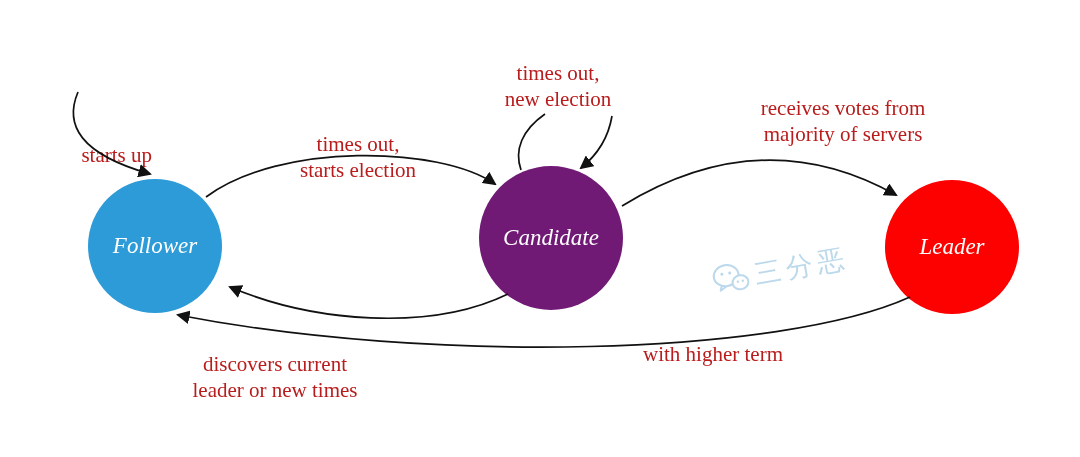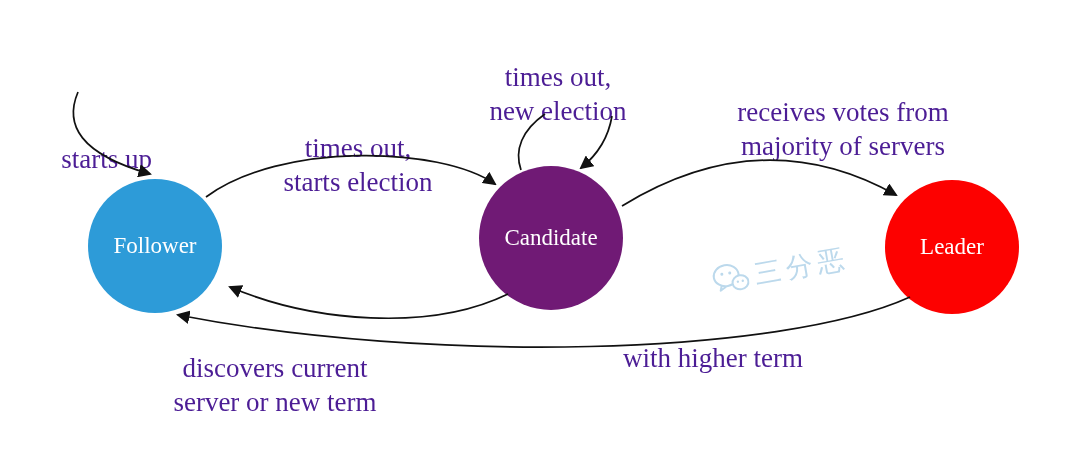--- a/index.html
+++ b/index.html
@@ -10,28 +10,29 @@
     font-family:"Liberation Serif", serif;
     overflow:hidden;
   }
   .node{
     position:absolute;
     border-radius:50%;
     display:flex;align-items:center;justify-content:center;
     color:#ffffff;
     font-size:23px;
     z-index:2;
+    font-style:italic;
   }
   #node-follower{left:88px;top:179px;width:134px;height:134px;}
   #node-candidate{left:479px;top:166px;width:144px;height:144px;}
   #node-leader{left:885px;top:180px;width:134px;height:134px;}
   .edge-label{
     position:absolute;
-    color:#4c1d95;
-    font-size:27px;
+    color:#b91c1c;
+    font-size:21px;
     line-height:1.26;
     text-align:center;
     z-index:3;
   }
   #label-starts-up{left:40px;top:142px;width:112px;text-align:right;}
   #label-times-out-starts-election{left:268px;top:131px;width:180px;}
   #label-times-out-new-election{left:468px;top:60px;width:180px;}
   #label-receives-votes{left:733px;top:95px;width:220px;}
   #label-discovers-current{left:163px;top:351px;width:224px;}
   #label-discovers-server{left:603px;top:341px;width:220px;}
@@ -84,21 +85,21 @@
     <div>new election</div>
   </div>
 
   <div class="edge-label" id="label-receives-votes">
     <div>receives votes from</div>
     <div>majority of servers</div>
   </div>
 
   <div class="edge-label" id="label-discovers-current">
     <div>discovers current</div>
-    <div>server or new term</div>
+    <div>leader or new times</div>
   </div>
 
   <div class="edge-label" id="label-discovers-server">
     <div>with higher term</div>
   </div>
 
   <div id="watermark">
     <svg width="36" height="32" viewBox="0 0 36 32">
       <ellipse cx="14" cy="12" rx="12.5" ry="10.5" fill="none" stroke="#BCD9EC" stroke-width="2"></ellipse>
       <circle cx="10" cy="10" r="1.5" fill="#BCD9EC"></circle>

